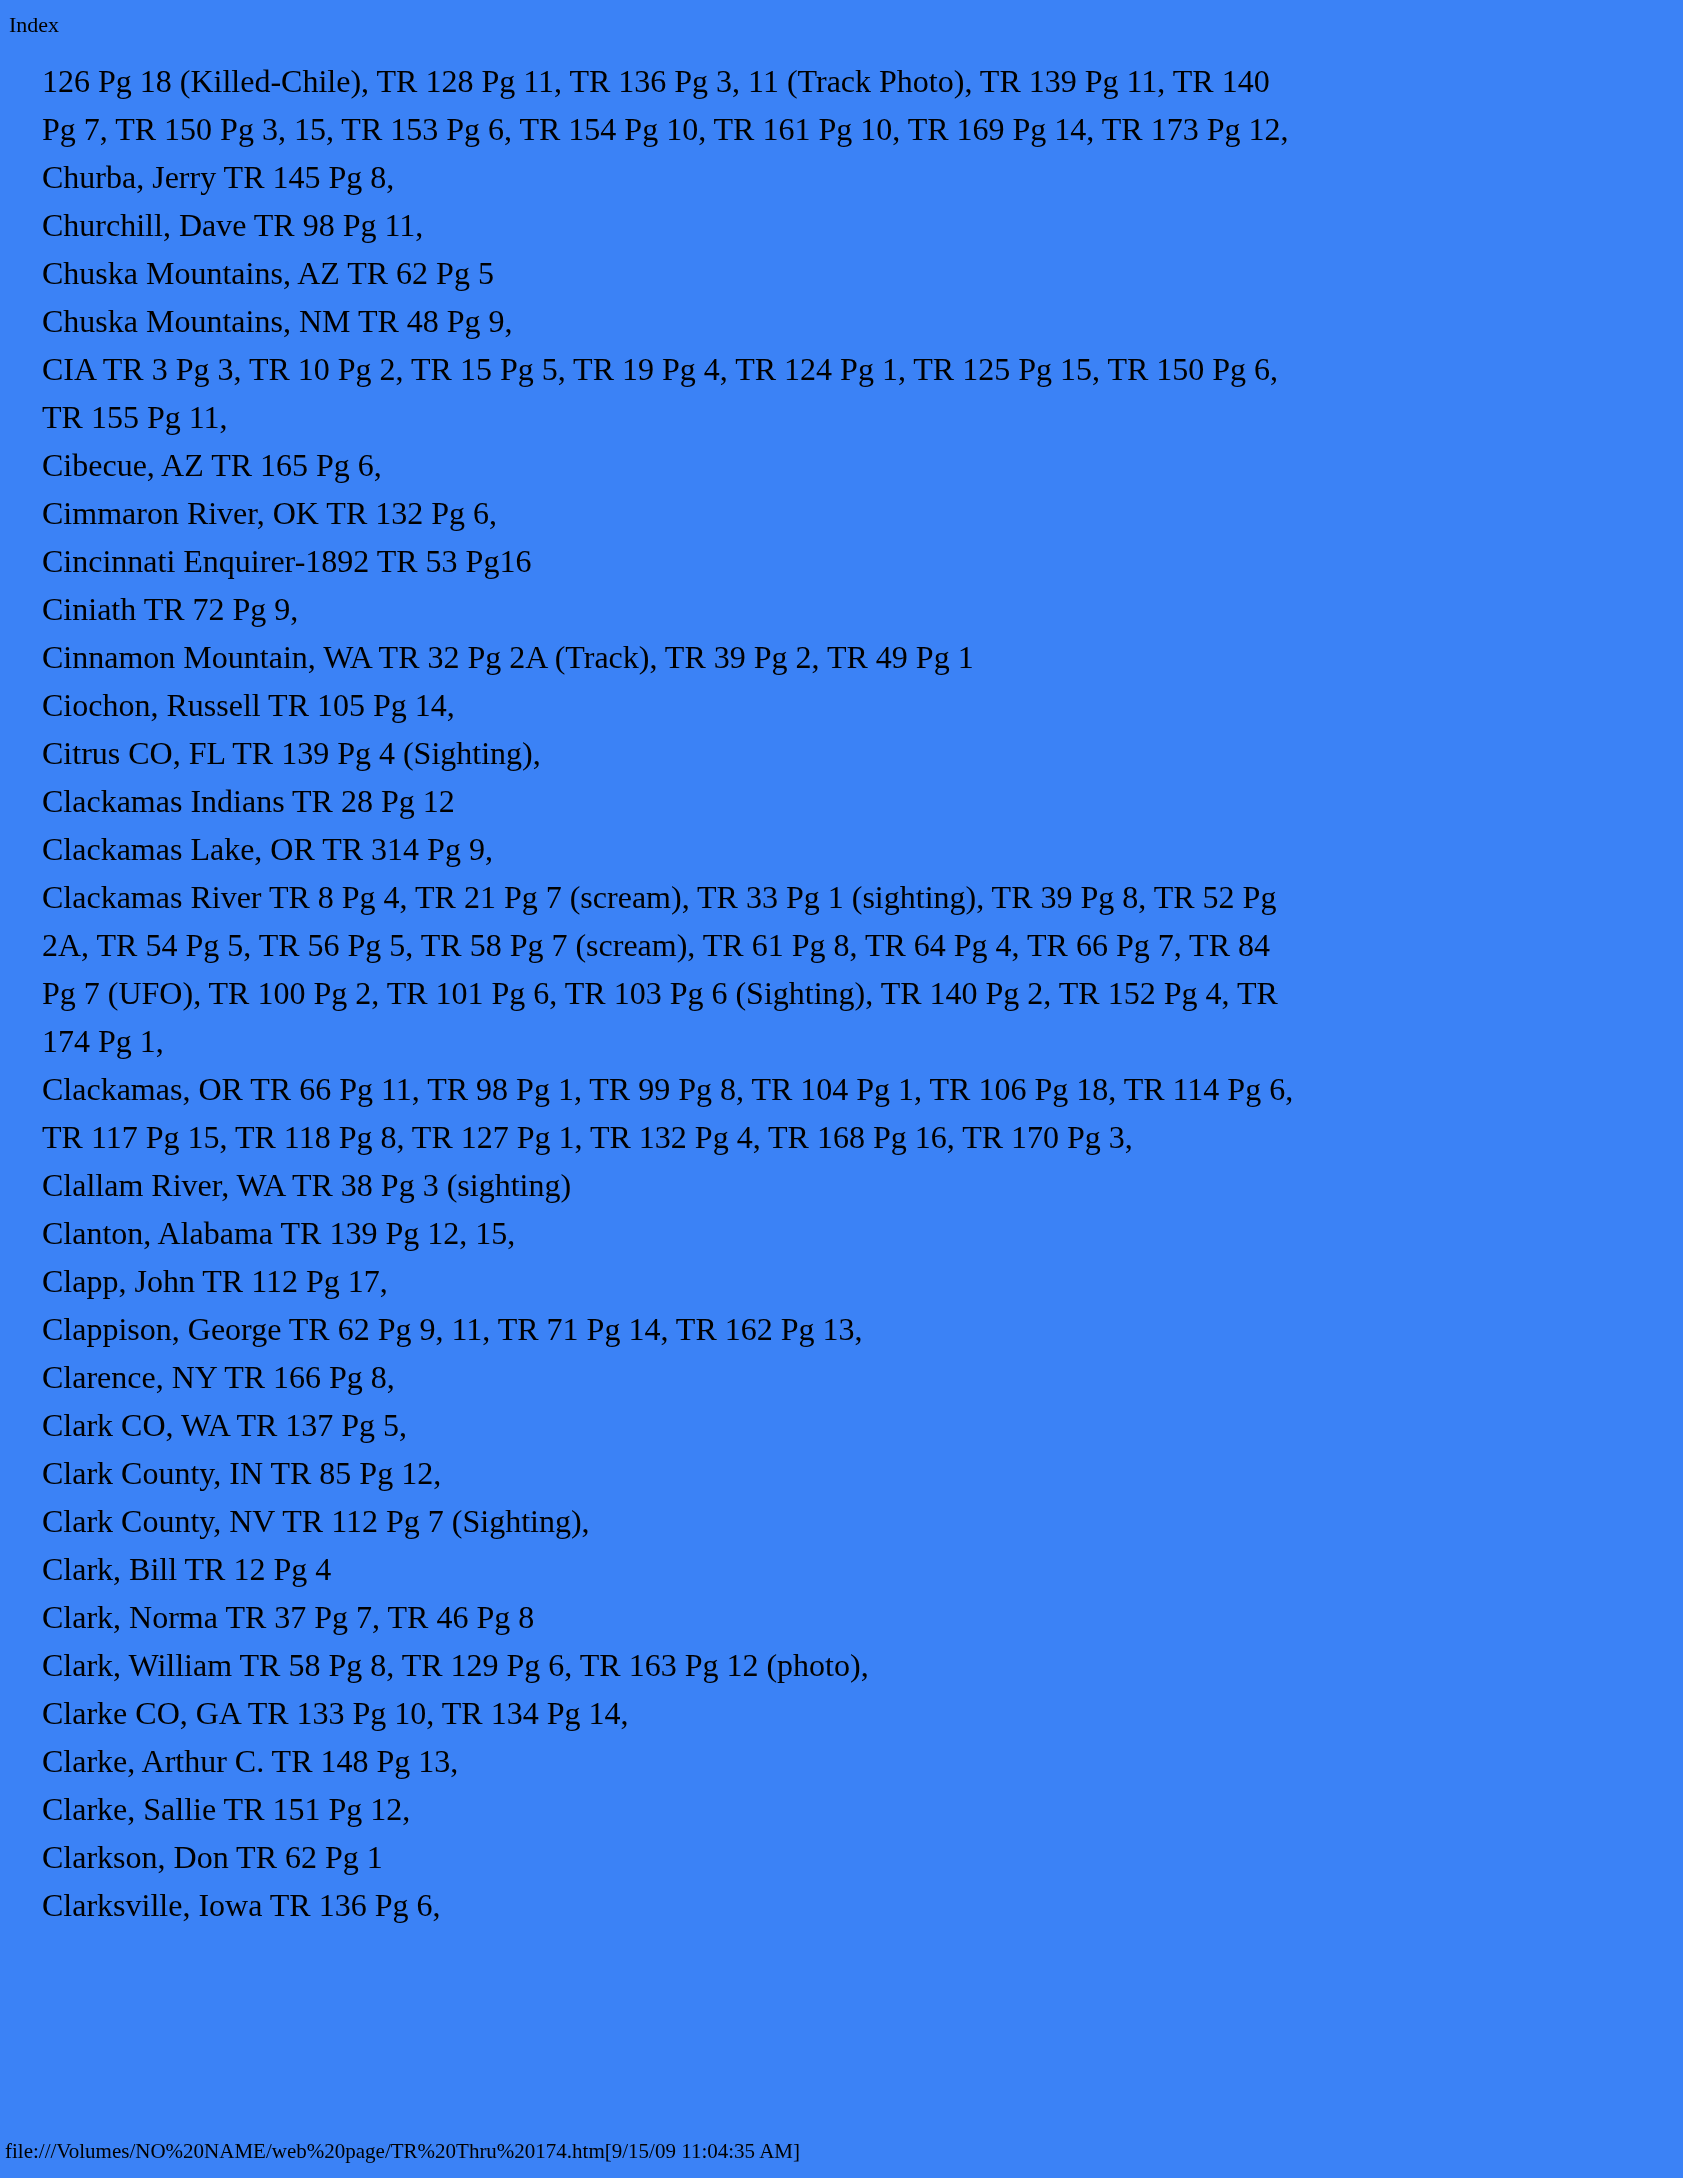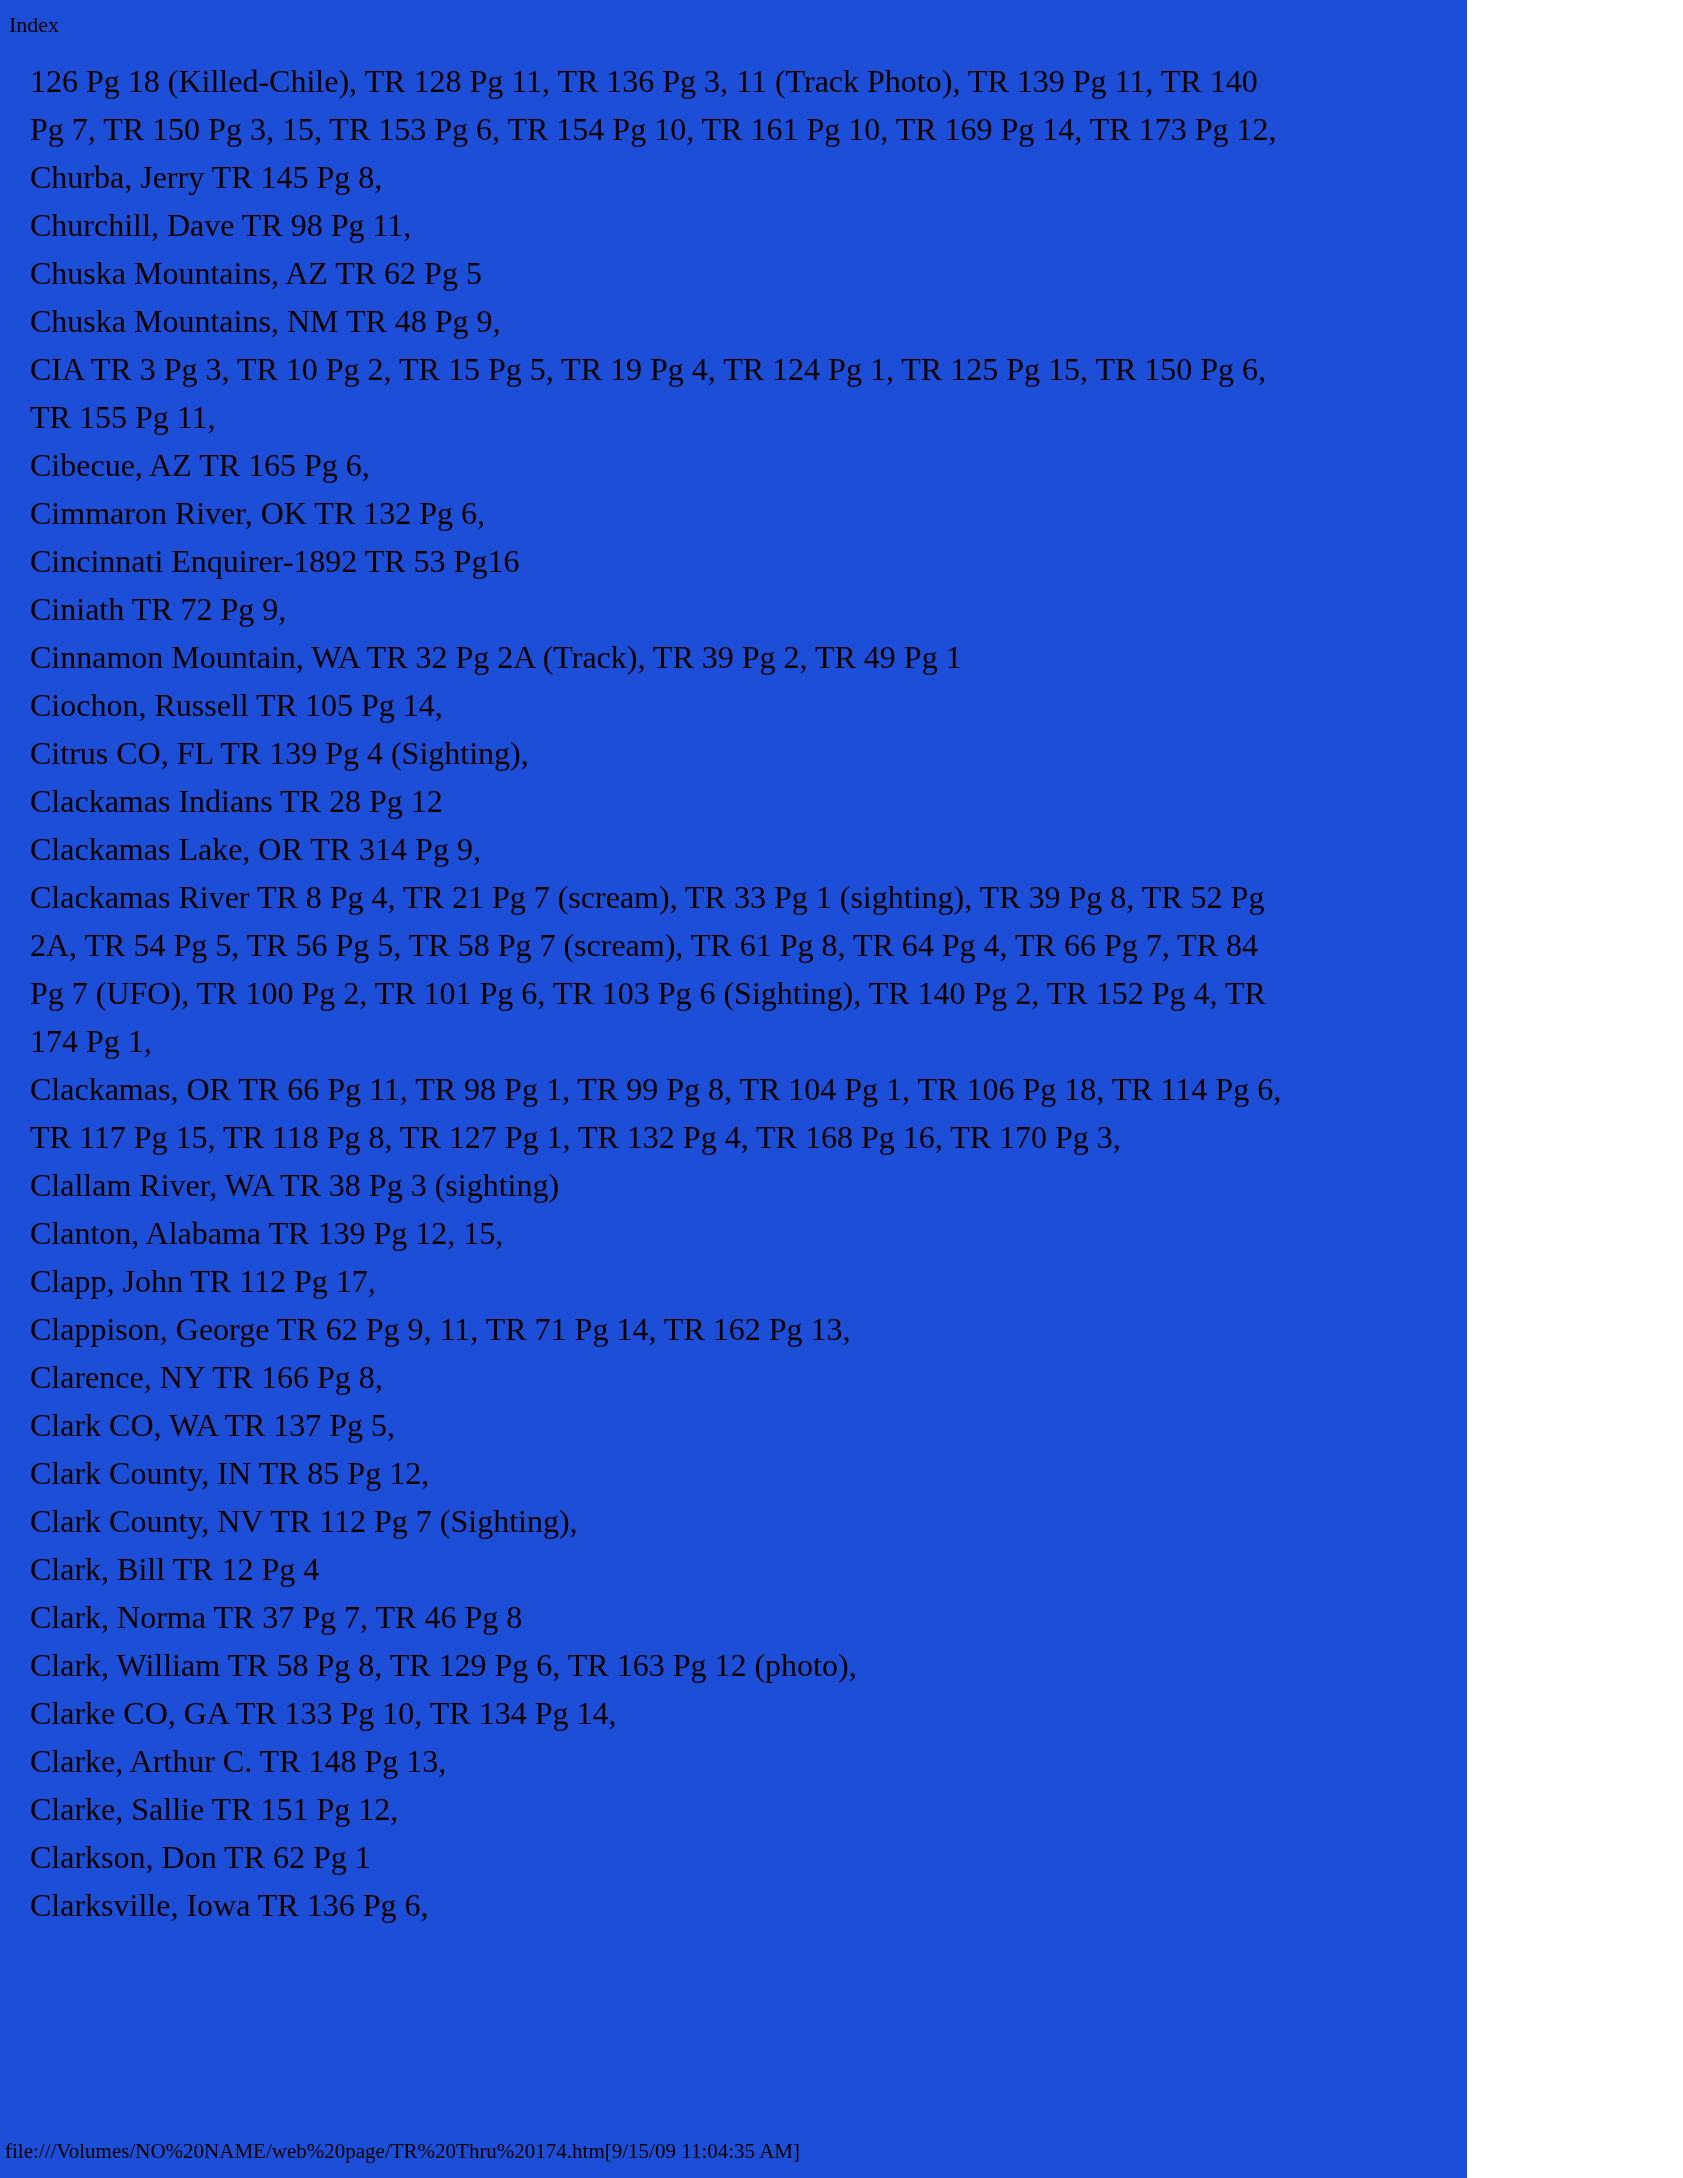--- a/index.html
+++ b/index.html
@@ -6,38 +6,38 @@
   html, body {
     width: 1683px;
     height: 2178px;
     background: #ffffff;
     font-family: "Liberation Serif", serif;
     color: #000000;
     overflow: hidden;
   }
   .page {
     position: relative;
-    width: 1467px;
+    width: 1683px;
     height: 2178px;
-    background: #1d4ed8;
+    background: #3b82f6;
     text-decoration: underline;
   }
   .doc-header {
     position: absolute;
     top: 12px;
     left: 9px;
     font-size: 22px;
     line-height: 26px;
     color: #000000;
     white-space: nowrap;
   }
   .doc-body {
     position: absolute;
     top: 57px;
-    left: 30px;
+    left: 42px;
     width: 1634px;
   }
   .index-line {
     font-size: 32px;
     line-height: 48px;
     white-space: nowrap;
     color: #000000;
   }
   .doc-footer {
     position: absolute;

